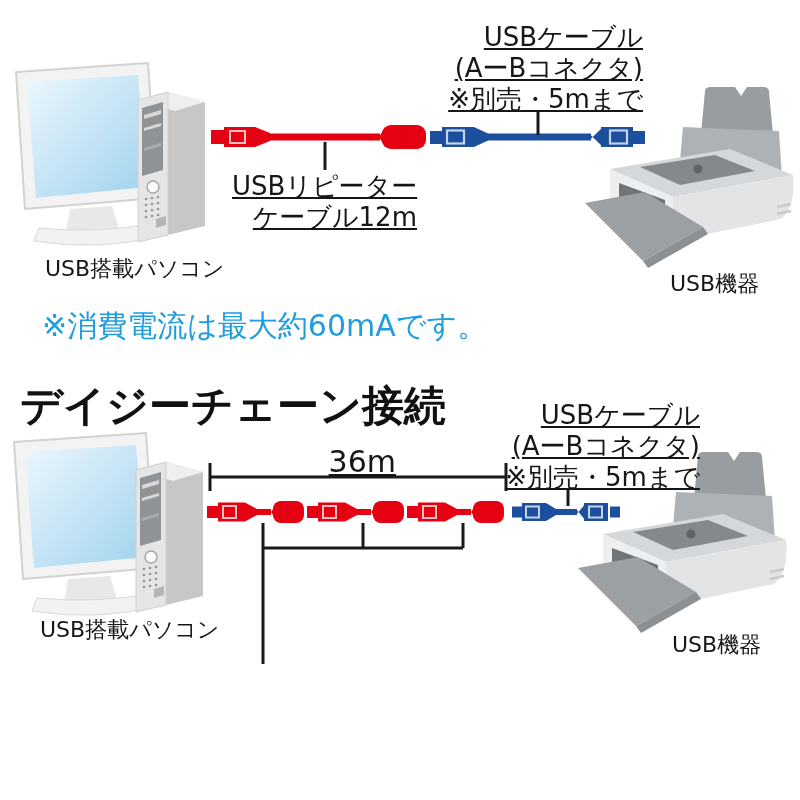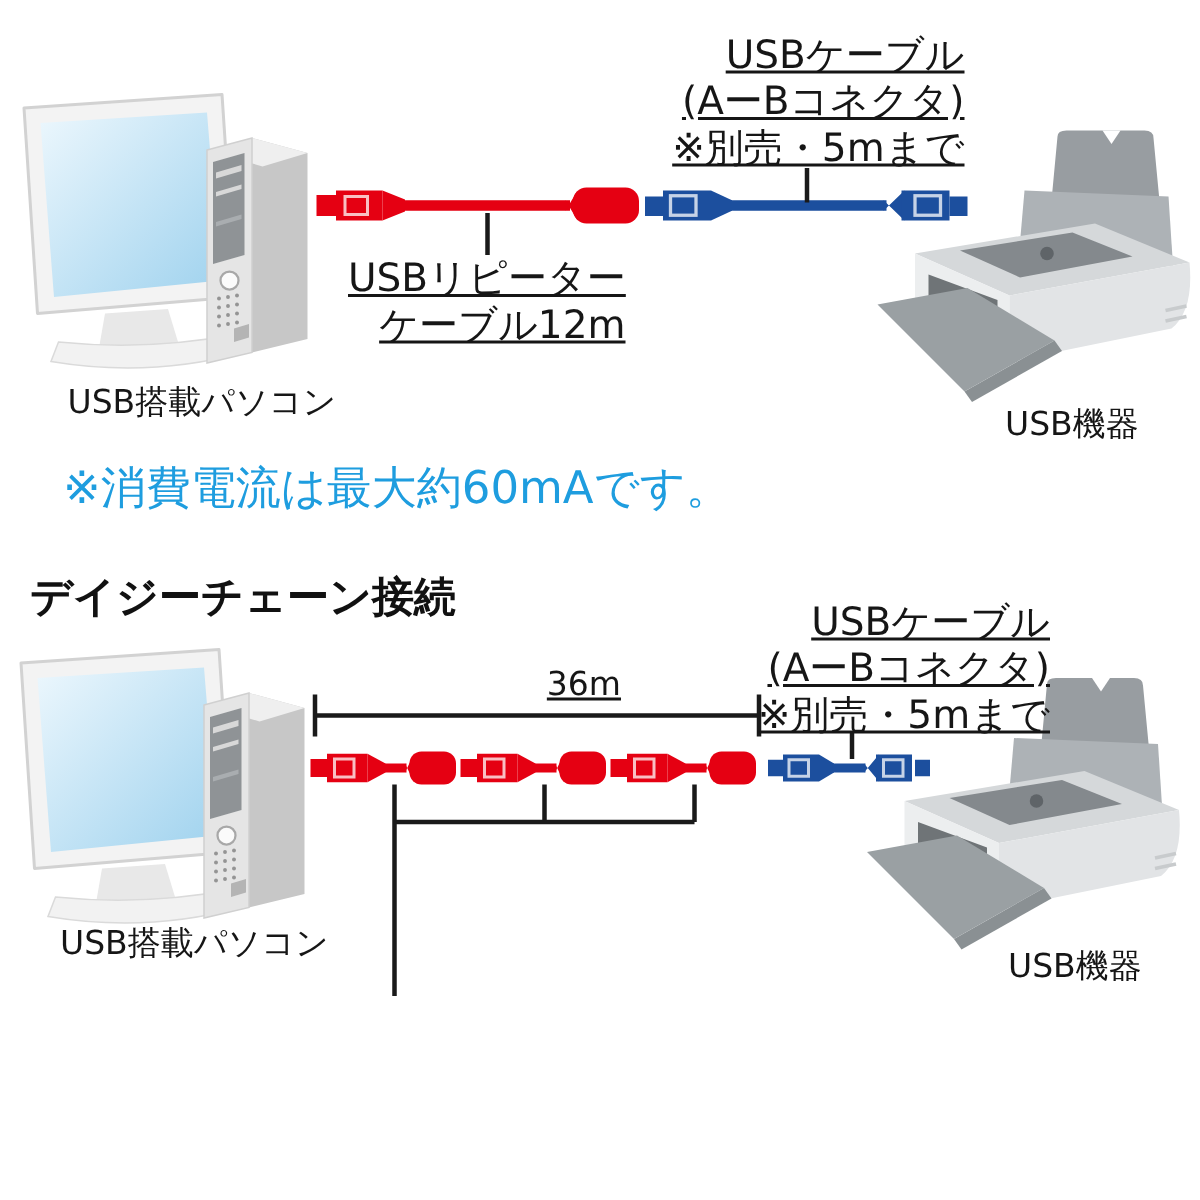--- a/index.html
+++ b/index.html
@@ -149,23 +149,23 @@
     <span class="line">USBリピーター</span>
     <span class="line">ケーブル12m</span>
   </div>
 
   <div class="lbl" style="left:45px; top:256px; font-size:22px;">USB搭載パソコン</div>
 
   <div class="lbl" style="left:670px; top:271px; font-size:22px;">USB機器</div>
 
   <div class="lbl note" style="left:42px; top:296px; font-size:30px;margin-top:12px;">※消費電流は最大約60mAです。</div>
 
-  <div class="lbl heading" style="left:20px; top:381px; font-size:28px;">デイジーチェーン接続</div>
+  <div class="lbl heading" style="left:20px; top:381px; font-size:42px;">デイジーチェーン接続</div>
 
-  <div class="lbl center" style="left:320px; top:444px; width:76px; font-size:22px;margin-left:18px;">36m</div>
+  <div class="lbl center" style="left:320px; top:444px; width:76px; font-size:30px;">36m</div>
 
   <div class="lbl center" style="left:500px; top:400px; width:200px; font-size:26px;">
     <span class="line">USBケーブル</span>
     <span class="line">(AーBコネクタ)</span>
     <span class="line">※別売・5mまで</span>
   </div>
 
   <div class="lbl" style="left:40px; top:617px; font-size:22px;">USB搭載パソコン</div>
 
   <div class="lbl" style="left:672px; top:632px; font-size:22px;">USB機器</div>

